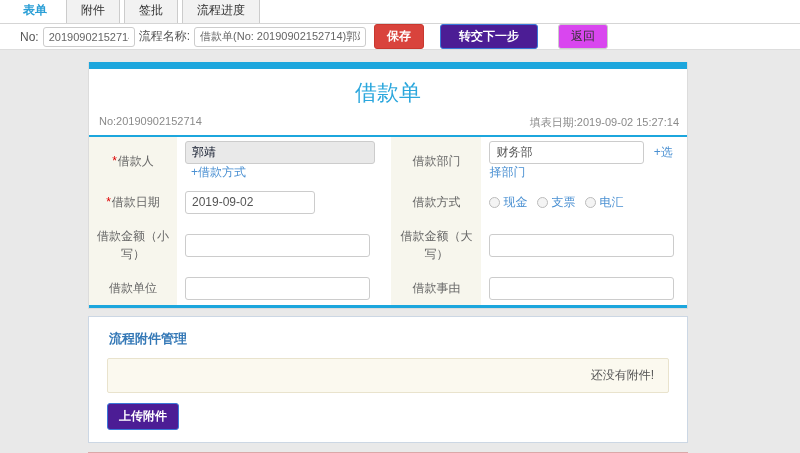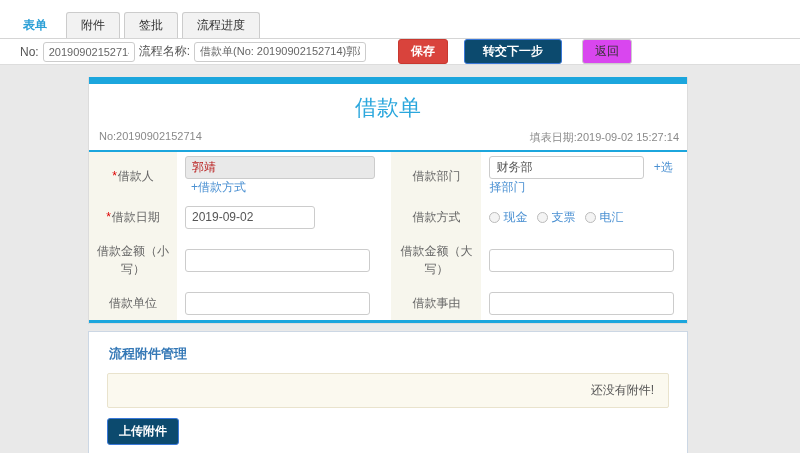--- a/index.html
+++ b/index.html
@@ -1,52 +1,52 @@
 <!DOCTYPE html>
 <html><head>
 <meta charset="utf-8">
 <style>
   * { margin:0; padding:0; box-sizing:border-box; }
   html,body { width:800px; height:453px; }
   body { font-family:"Liberation Sans","DejaVu Sans",sans-serif; background:#e9e9e9; }
   .screen { width:800px; height:453px; overflow:hidden; position:relative; background:#e9e9e9; }
 
   
-  .tabbar { background:#fff; border-bottom:1px solid #d5d5d5; height:39px; padding-left:8px; display:flex; align-items:flex-end; }
+  .tabbar { background:#fff; border-bottom:1px solid #d5d5d5; height:24px; padding-left:8px; display:flex; align-items:flex-end; }
   .tab { font-size:12px; padding:4px 14px; margin-right:4px; color:#333; background:#f2f2f2; border:1px solid #ccc; border-bottom:none; border-radius:3px 3px 0 0; cursor:pointer; }
   .tab.active { color:#2b9fd6; background:#fff; border-color:#fff; font-weight:bold; }
 
   
   .actionbar { background:#fff; border-bottom:1px solid #ddd; height:26px; display:flex; align-items:center; padding:0 16px; }
   .abar-lbl { font-size:12px; color:#555; margin:0 4px; }
   .txt { height:20px; border:1px solid #ccc; border-radius:3px; font-size:11px; color:#666; padding:0 5px; font-family:inherit; }
   .no-input { width:92px; }
   .flow-input { width:172px; }
   .btn { font-size:12px; padding:3px 12px; border-radius:3px; border:1px solid transparent; cursor:pointer; font-family:inherit; }
-  .btn.red { background:#d9433c; color:#fff; border-color:#c8382f; font-weight:bold; margin-left:32px; }
-  .btn.blue { background:#0c4a6e; color:#fff; border-color:#3a78d8; font-weight:bold; margin-left:16px; padding:3px 18px; }
+  .btn.red { background:#d9433c; color:#fff; border-color:#c8382f; font-weight:bold; margin-left:8px; }
+  .btn.blue { background:#4c1d95; color:#fff; border-color:#3a78d8; font-weight:bold; margin-left:16px; padding:3px 18px; }
   .btn.default { background:#d946ef; color:#333; border-color:#ccc; margin-left:20px; }
 
   
   .page { padding:12px 0 0 88px; height:403px; }
   .panel { background:#fff; width:600px; }
   .main-panel { border:1px solid #dcdcdc; border-top:none; }
   .blue-bar { height:7px; background:#1ca6dd; }
   .form-title { text-align:center; font-size:22px; color:#2ba7dd; padding:9px 0 4px; }
   .meta-row { display:flex; justify-content:space-between; font-size:11px; color:#8a8a8a; padding:3px 8px 5px 10px; }
   .blue-line { height:2px; background:#1ca6dd; }
   .blue-line.thick { height:3px; }
 
   table.form-table { width:100%; border-collapse:collapse; }
   td.lc { width:88px; background:#f7f6ed; text-align:center; font-size:12px; color:#666; padding:8px 3px; line-height:1.5; }
   td.lc2 { width:90px; }
   td.fc { padding:4px 8px; font-size:12px; }
   .req { color:#d00; margin-right:1px; }
   .inp { height:23px; border:1px solid #ccc; border-radius:3px; font-size:12px; color:#555; padding:0 6px; font-family:inherit; vertical-align:middle; }
-  .inp.ro { background:#e9e9e9; color:#b91c1c; }
+  .inp.ro { background:#e9e9e9; color:#0f172a; }
   .w190{width:190px;} .w155{width:155px;} .w130{width:130px;} .w185{width:185px;}
   a.sel-link { color:#4a90d2; font-size:12px; text-decoration:none; margin-left:6px; cursor:pointer; }
   .radio-group { display:flex; align-items:center; gap:10px; }
   .radio-item { display:flex; align-items:center; color:#4a90d2; font-size:12px; cursor:pointer; }
   .radio-dot { width:11px; height:11px; border:1px solid #bbb; background:#f4f4f4; border-radius:50%; margin-right:3px; display:inline-block; }
 
   
   .attach-panel { margin-top:7px; border:1px solid #ccd7e4; padding-bottom:12px; }
   .panel-heading { font-size:13px; font-weight:bold; padding:13px 20px 10px; }
   .blue-text { color:#3478b6; }

